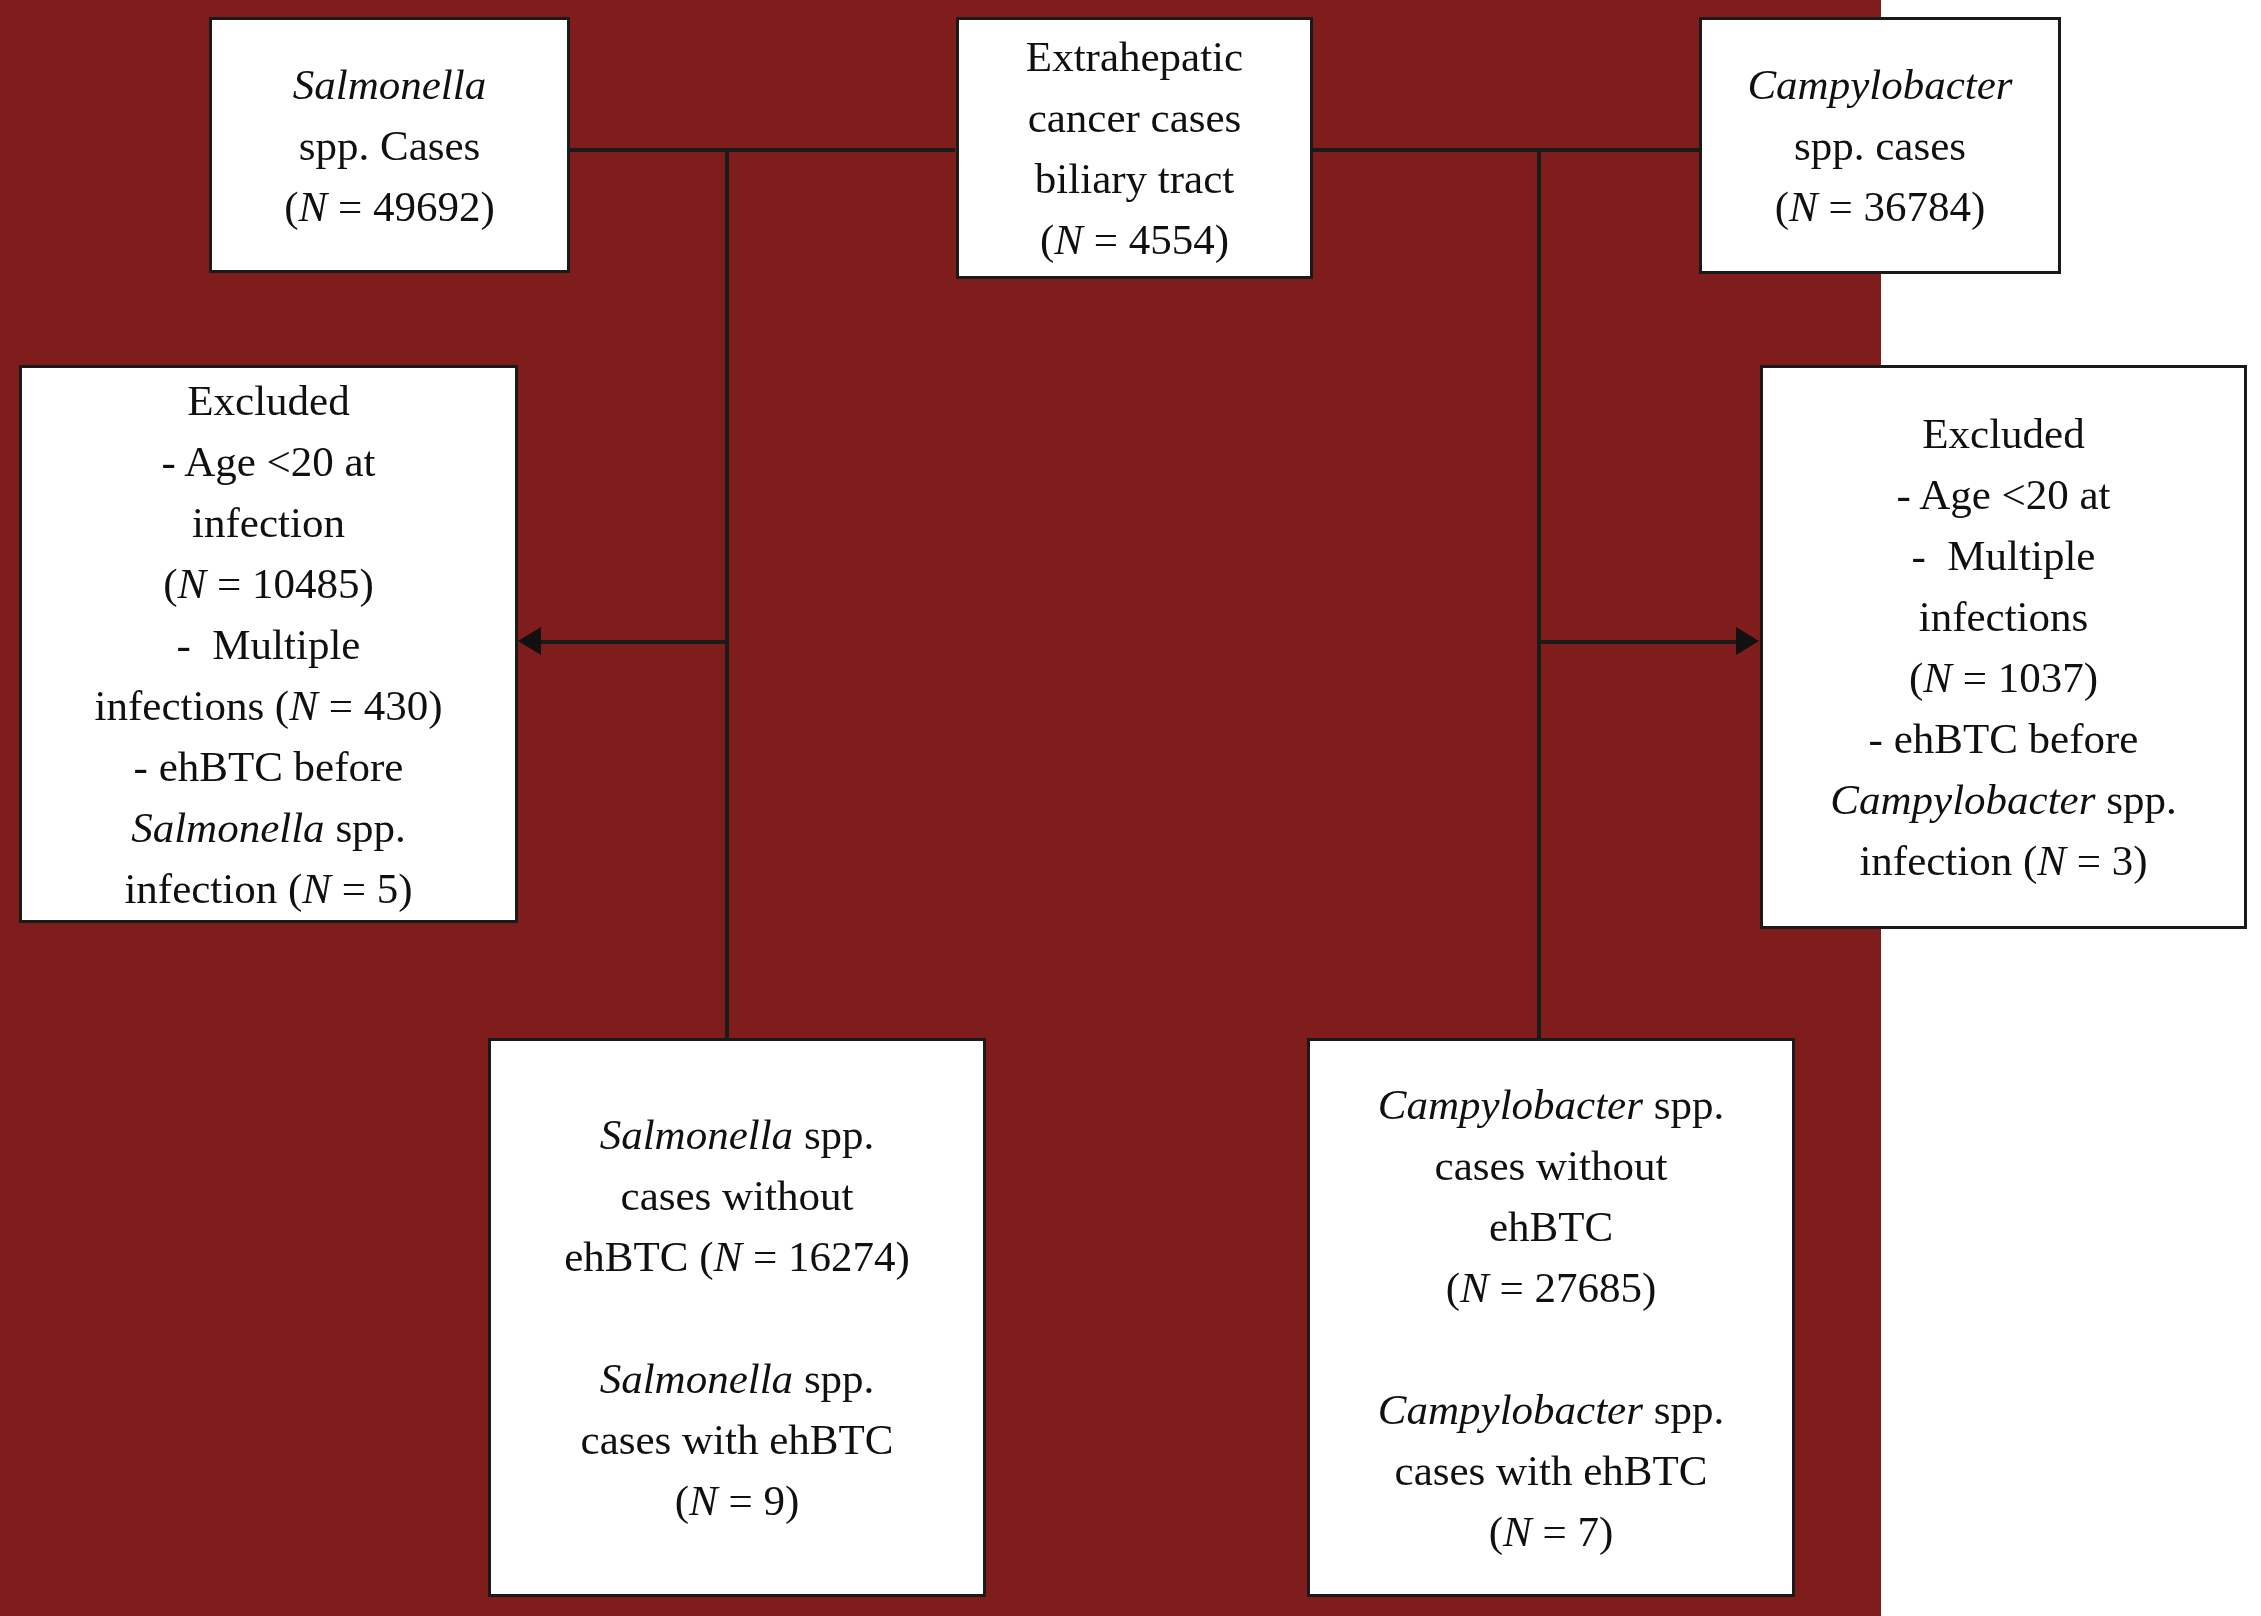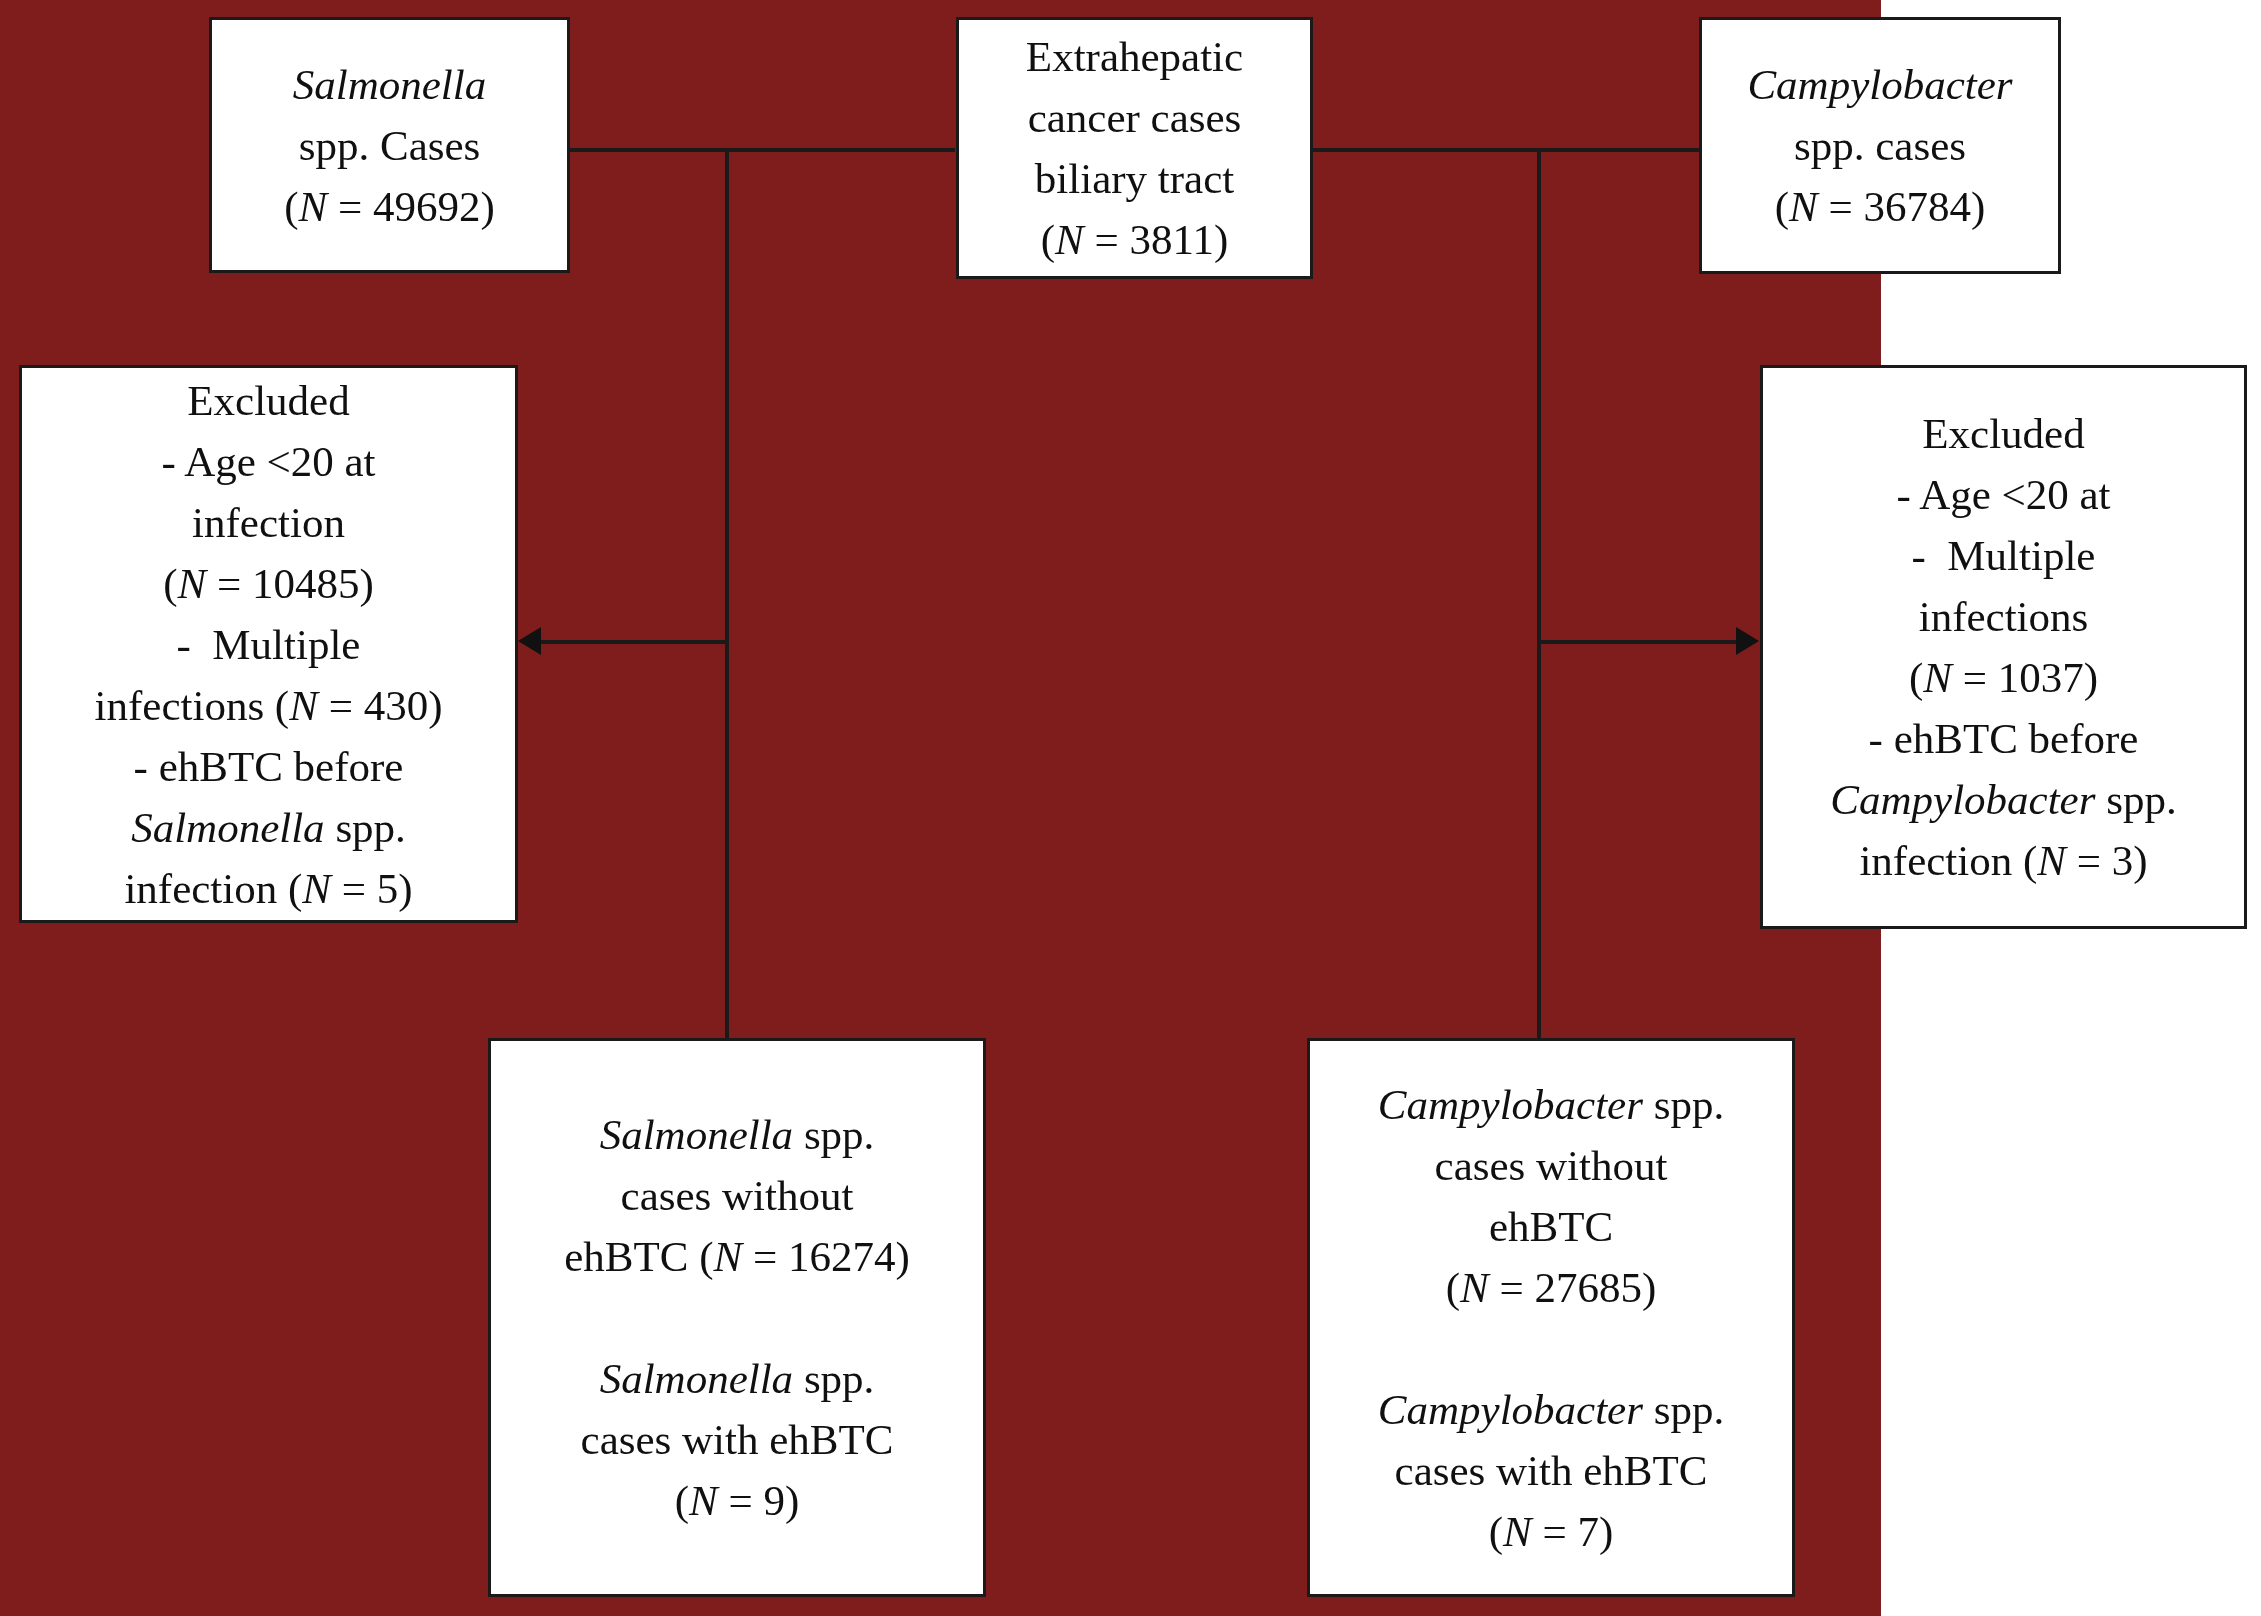--- a/index.html
+++ b/index.html
@@ -64,21 +64,21 @@
   <div class="box" id="node-salmonella-cases">
       <div class="line"><span class="it">Salmonella</span></div>
       <div class="line"><span>spp. Cases</span></div>
       <div class="line"><span>(</span><span class="it">N</span><span> = 49692)</span></div>
     </div>
 
   <div class="box" id="node-ehbtc-cases">
       <div class="line"><span>Extrahepatic</span></div>
       <div class="line"><span>cancer cases</span></div>
       <div class="line"><span>biliary tract</span></div>
-      <div class="line"><span>(</span><span class="it">N</span><span> = 3811)</span></div>
+      <div class="line"><span>(</span><span class="it">N</span><span> = 4554)</span></div>
     </div>
 
   <div class="box" id="node-campylobacter-cases">
       <div class="line"><span class="it">Campylobacter</span></div>
       <div class="line"><span>spp. cases</span></div>
       <div class="line"><span>(</span><span class="it">N</span><span> = 36784)</span></div>
     </div>
 
   <div class="box" id="node-salmonella-excluded">
       <div class="line"><span>Excluded</span></div>

